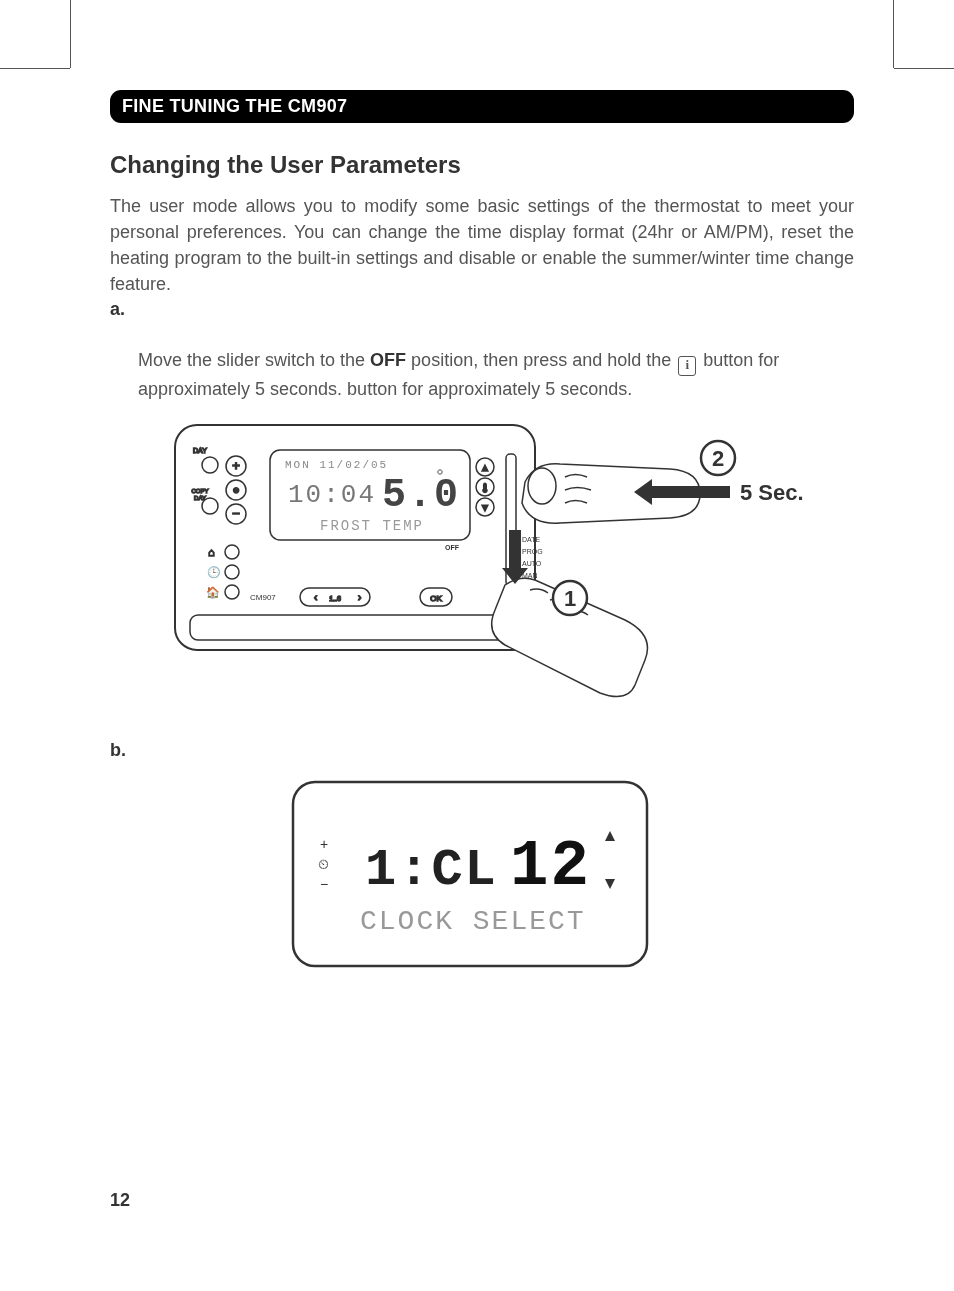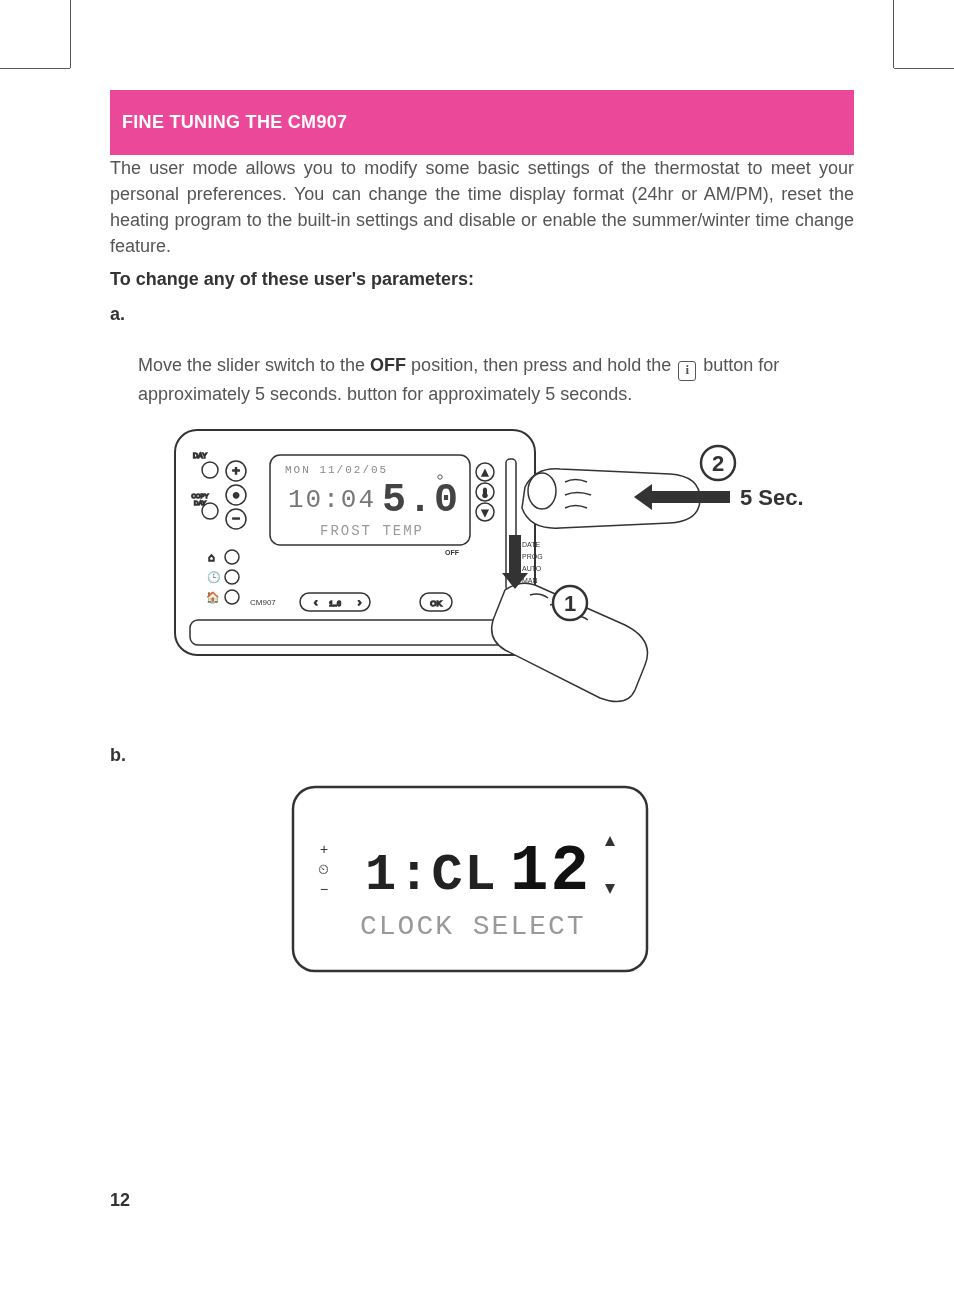--- a/index.html
+++ b/index.html
@@ -42,26 +42,27 @@
   }
   .crop-top-right-v {
     position: absolute;
     top: 0;
     right: 60px;
     width: 1px;
     height: 68px;
     background: #555;
   }
   .section-bar {
-    background: #ec4899;
+    background: #000000;
     color: #fff;
     font-weight: bold;
     font-size: 18px;
-    padding: 22px 12px;
+    padding: 6px 12px;
     letter-spacing: 0.3px;
+    border-radius: 11px;
   }
   h2.title {
     font-size: 24px;
     margin: 28px 0 14px 0;
     color: #333;
   }
   p.intro {
     font-size: 18px;
     line-height: 1.45;
     color: #555;
@@ -123,24 +124,24 @@
 <body>
 
 <div class="page">
   <div class="crop-top-left"></div>
   <div class="crop-top-left-v"></div>
   <div class="crop-top-right"></div>
   <div class="crop-top-right-v"></div>
 
   <div class="section-bar">FINE TUNING THE CM907</div>
 
+  <h2 class="title">Changing the User Parameters</h2>
 
   <p class="intro">The user mode allows you to modify some basic settings of the thermostat to meet your personal preferences. You can change the time display format (24hr or AM/PM), reset the heating program to the built-in settings and disable or enable the summer/winter time change feature.</p>
 
-  <p class="subhead">To change any of these user's parameters:</p>
 
   <div class="step">
     <div class="marker">a.</div>
     <div class="body">
       <span>Move the slider switch to the </span><b>OFF</b><span> position, then press and hold the </span><span class="info-icon">i</span><span> button for approximately 5 seconds. button for approximately 5 seconds.</span>
     </div>
   </div>
 
   <div class="figure">
     <svg width="660" height="290" viewBox="0 0 660 290">

